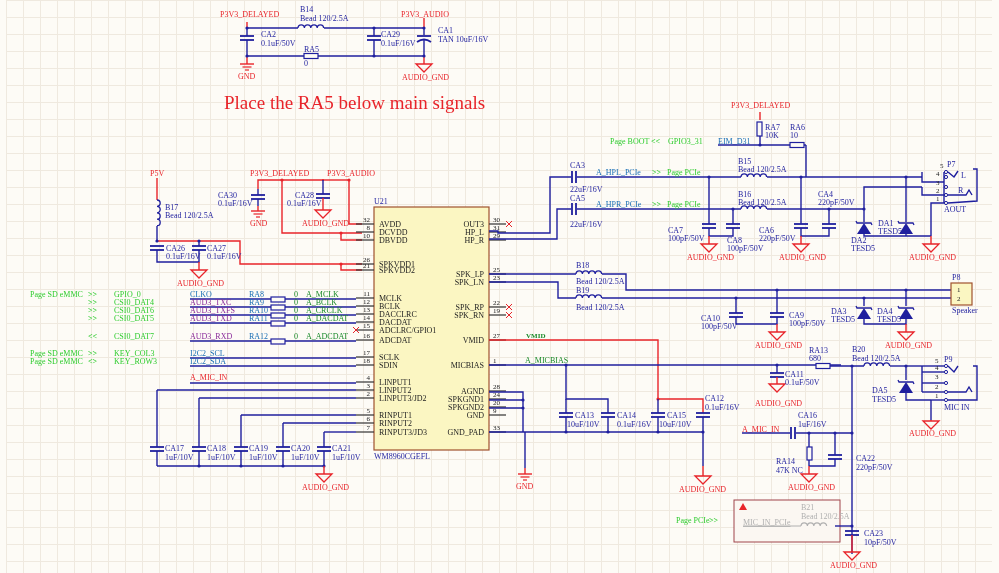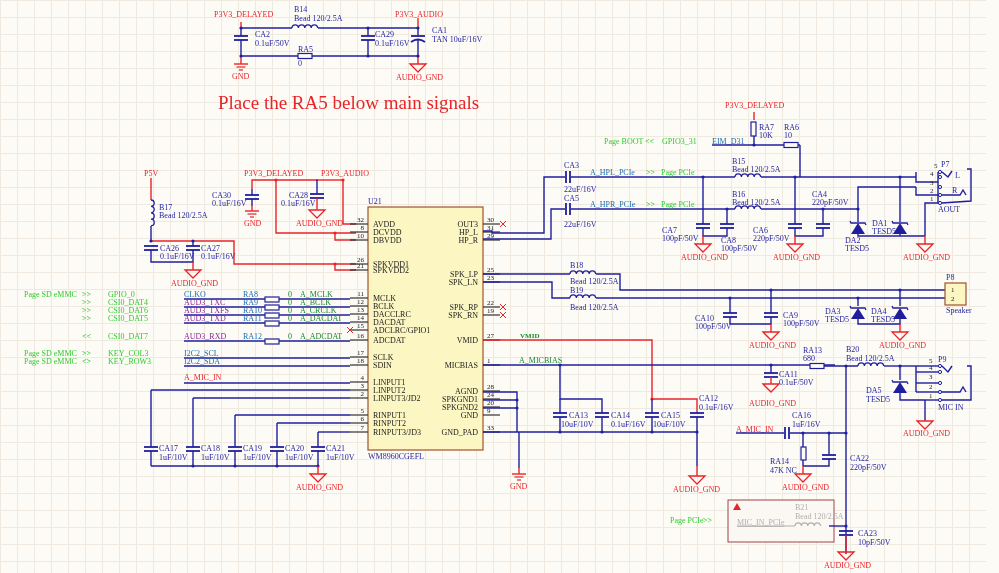--- a/index.html
+++ b/index.html
@@ -1,17 +1,17 @@
 <!DOCTYPE html>
 <html><head>
 <meta charset="utf-8">
 <style>
   html,body{margin:0;padding:0;}
   body{width:999px;height:573px;overflow:hidden;background:#fdfbf6;font-family:"Liberation Serif",serif;}
-  #sheet{position:absolute;left:0;top:0;width:986px;height:573px;
+  #sheet{position:absolute;left:6px;top:0;width:986px;height:573px;
     background-color:#fdfbf6;
     background-image:
       linear-gradient(#efe9df 1px, transparent 1px),
       linear-gradient(90deg,#efe9df 1px, transparent 1px);
     background-size:17px 17px;}
   svg{position:absolute;left:0;top:0;}
   .w{stroke:#1f1f9e;stroke-width:1.4;fill:none;}
   .wr{stroke:#e8242a;stroke-width:1.4;fill:none;}
   .pin{stroke:#333;stroke-width:1.2;}
   .t{font-family:"Liberation Serif",serif;font-size:8px;fill:#1f1f9e;}

